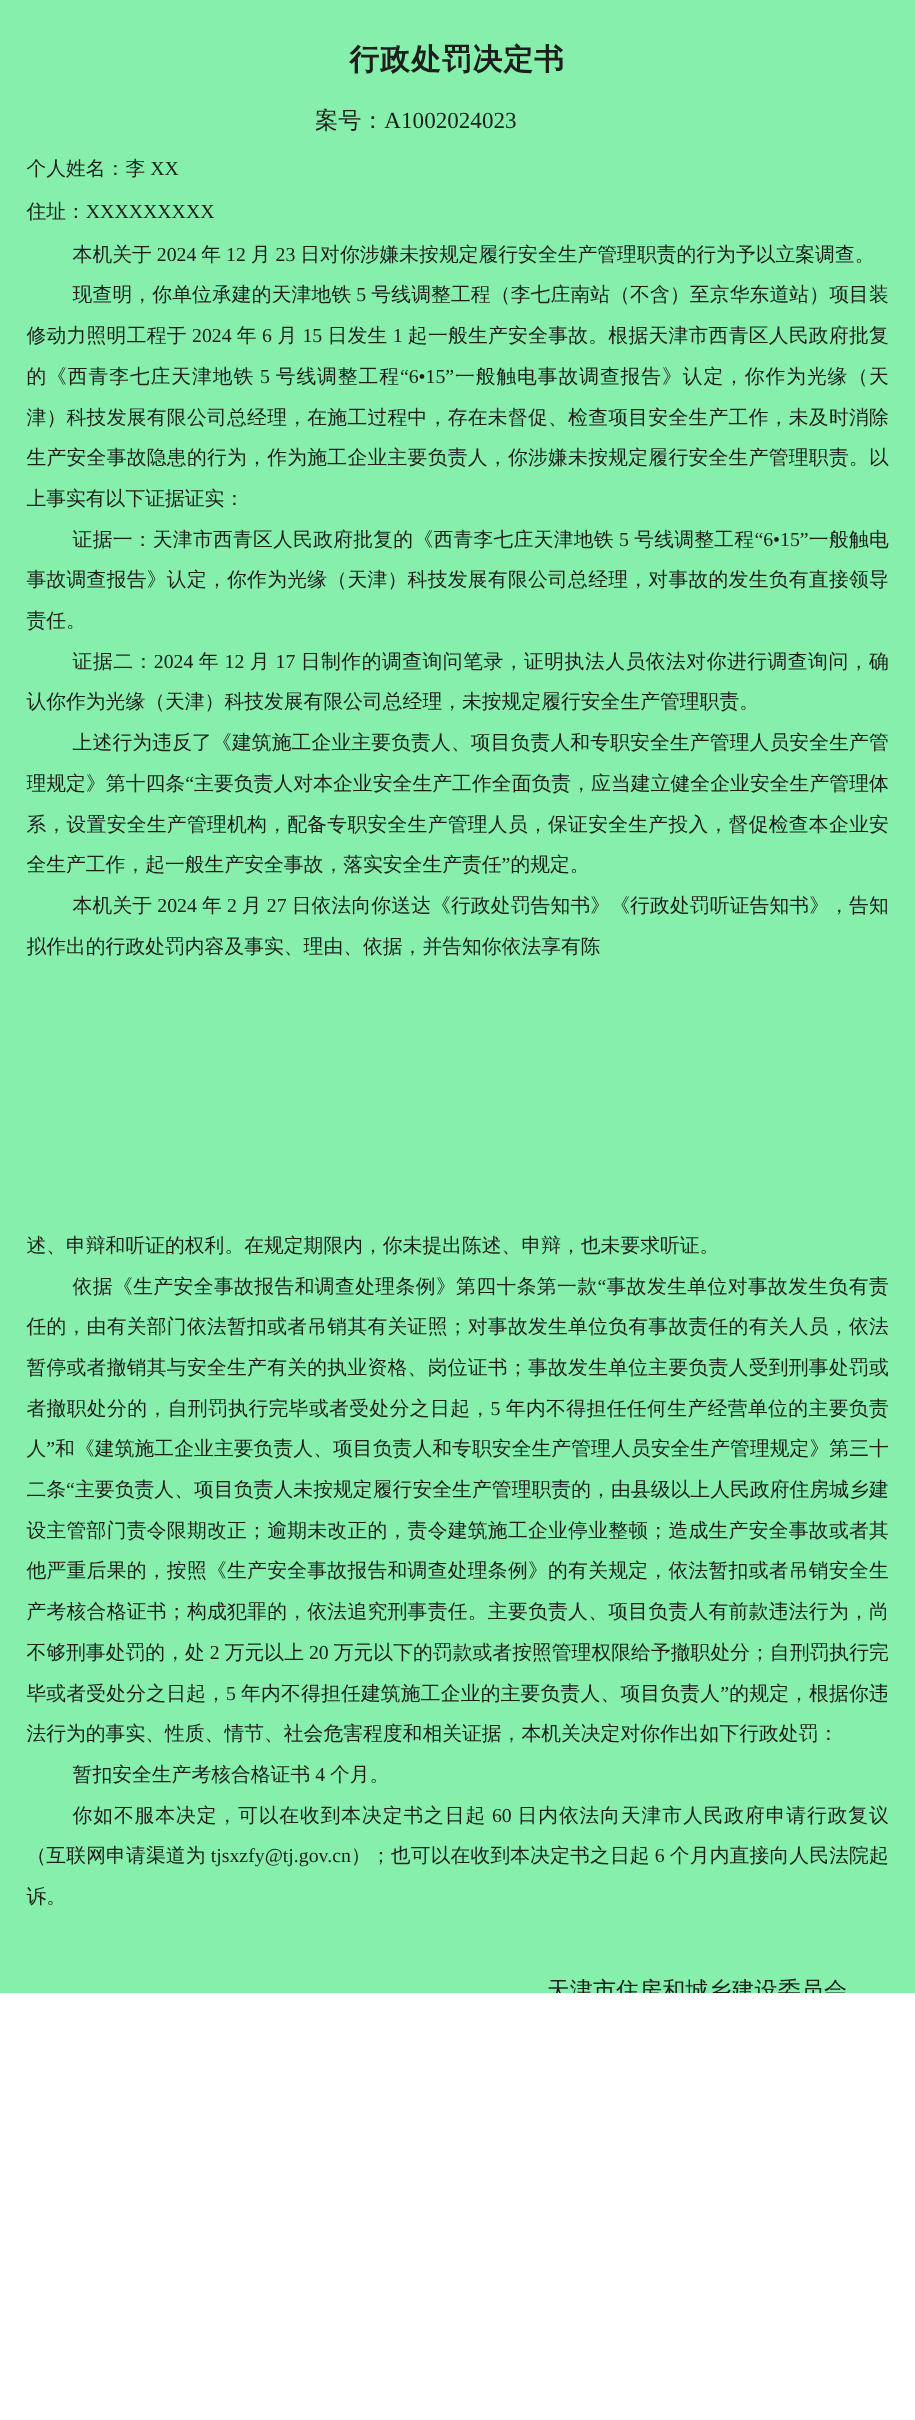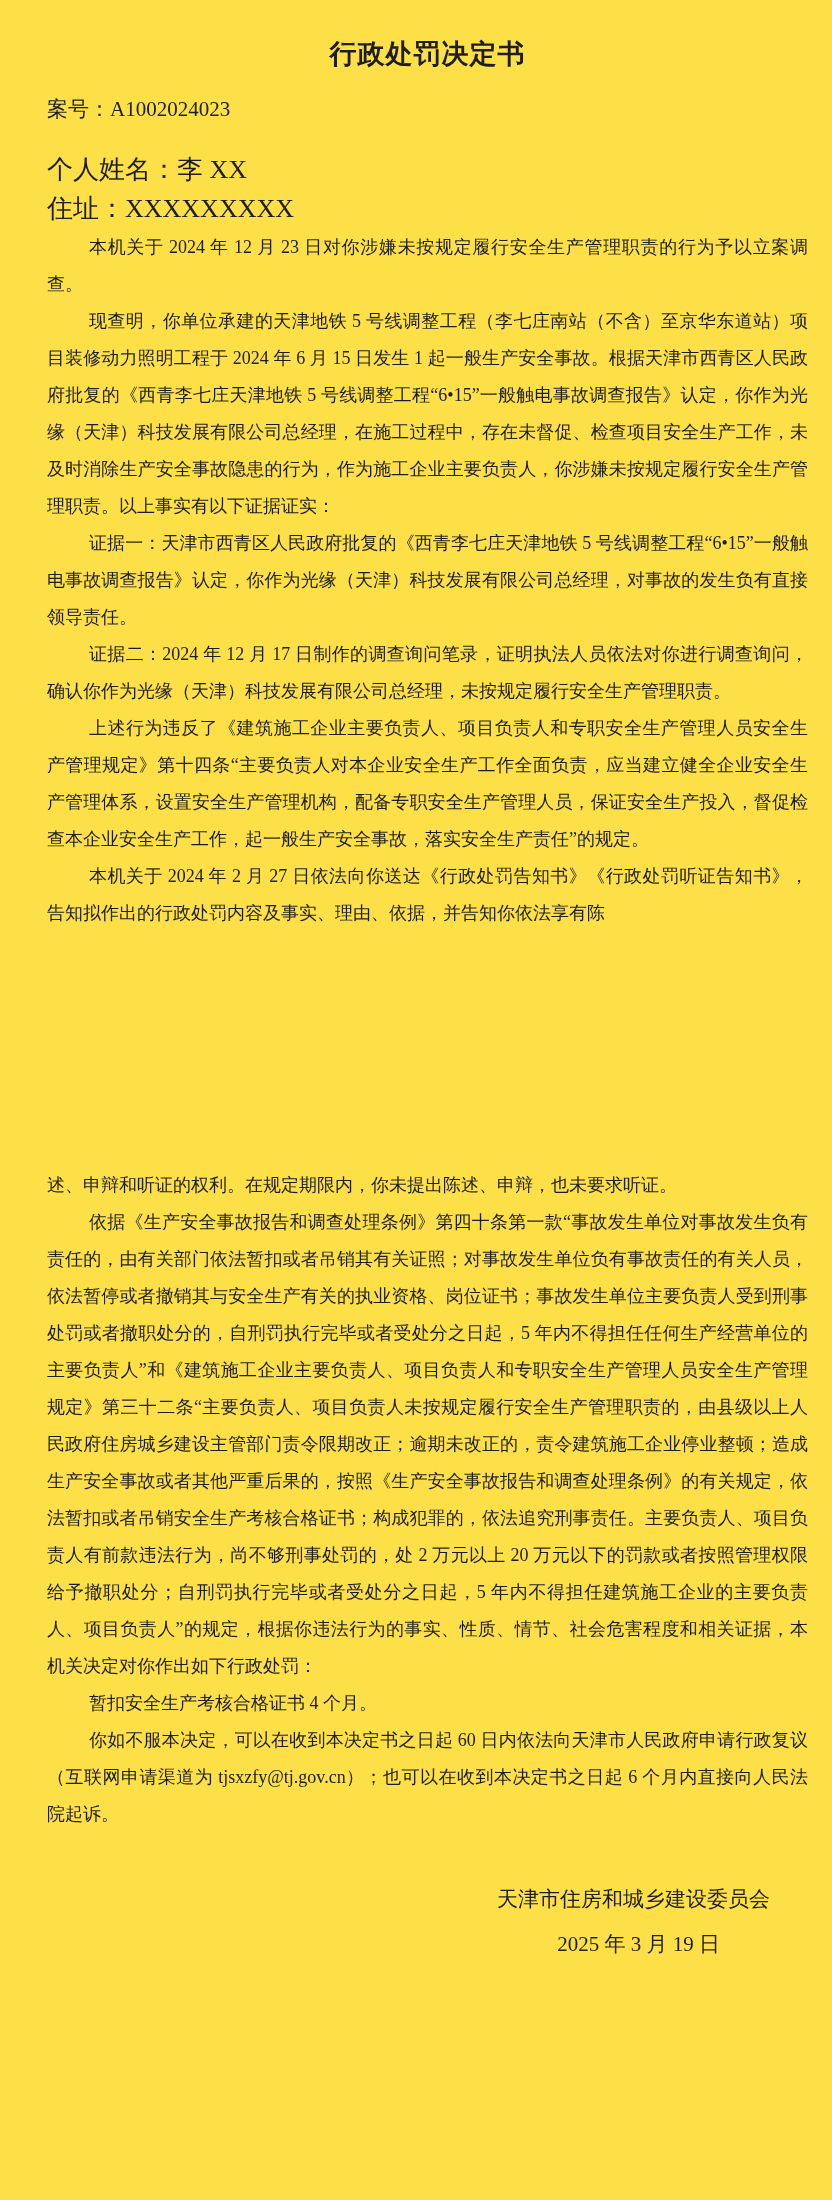--- a/index.html
+++ b/index.html
@@ -8,42 +8,42 @@
     background: #ffffff;
   }
   body {
     width: 832px;
     font-family: "Liberation Serif", "DejaVu Serif", serif;
     color: #1e1e1e;
   }
   .page {
     box-sizing: border-box;
     width: 832px;
-    height: 2200px;
-    padding: 22px 24px 0 47px;
+    height: 1812px;
+    padding: 22px 24px 0 24px;
     overflow: hidden;
-    background: #fde047;
+    background: #86efac;
   }
   .doc-title {
     text-align: center;
     font-size: 27px;
     font-weight: bold;
     letter-spacing: 1px;
     margin: 14px 0 0 0;
   }
   .case-line {
-    text-align: left;
+    text-align: center;
     padding-right: 76px;
     font-size: 21px;
     margin-top: 24px;
     line-height: 26px;
   }
   .fields {
-    margin-top: 28px;
-    font-size: 26px;
+    margin-top: 12px;
+    font-size: 18px;
   }
   .field {
     line-height: 39px;
   }
   .body-text {
     margin-top: 1px;
   }
   .para {
     font-size: 18px;
     line-height: 37px;

